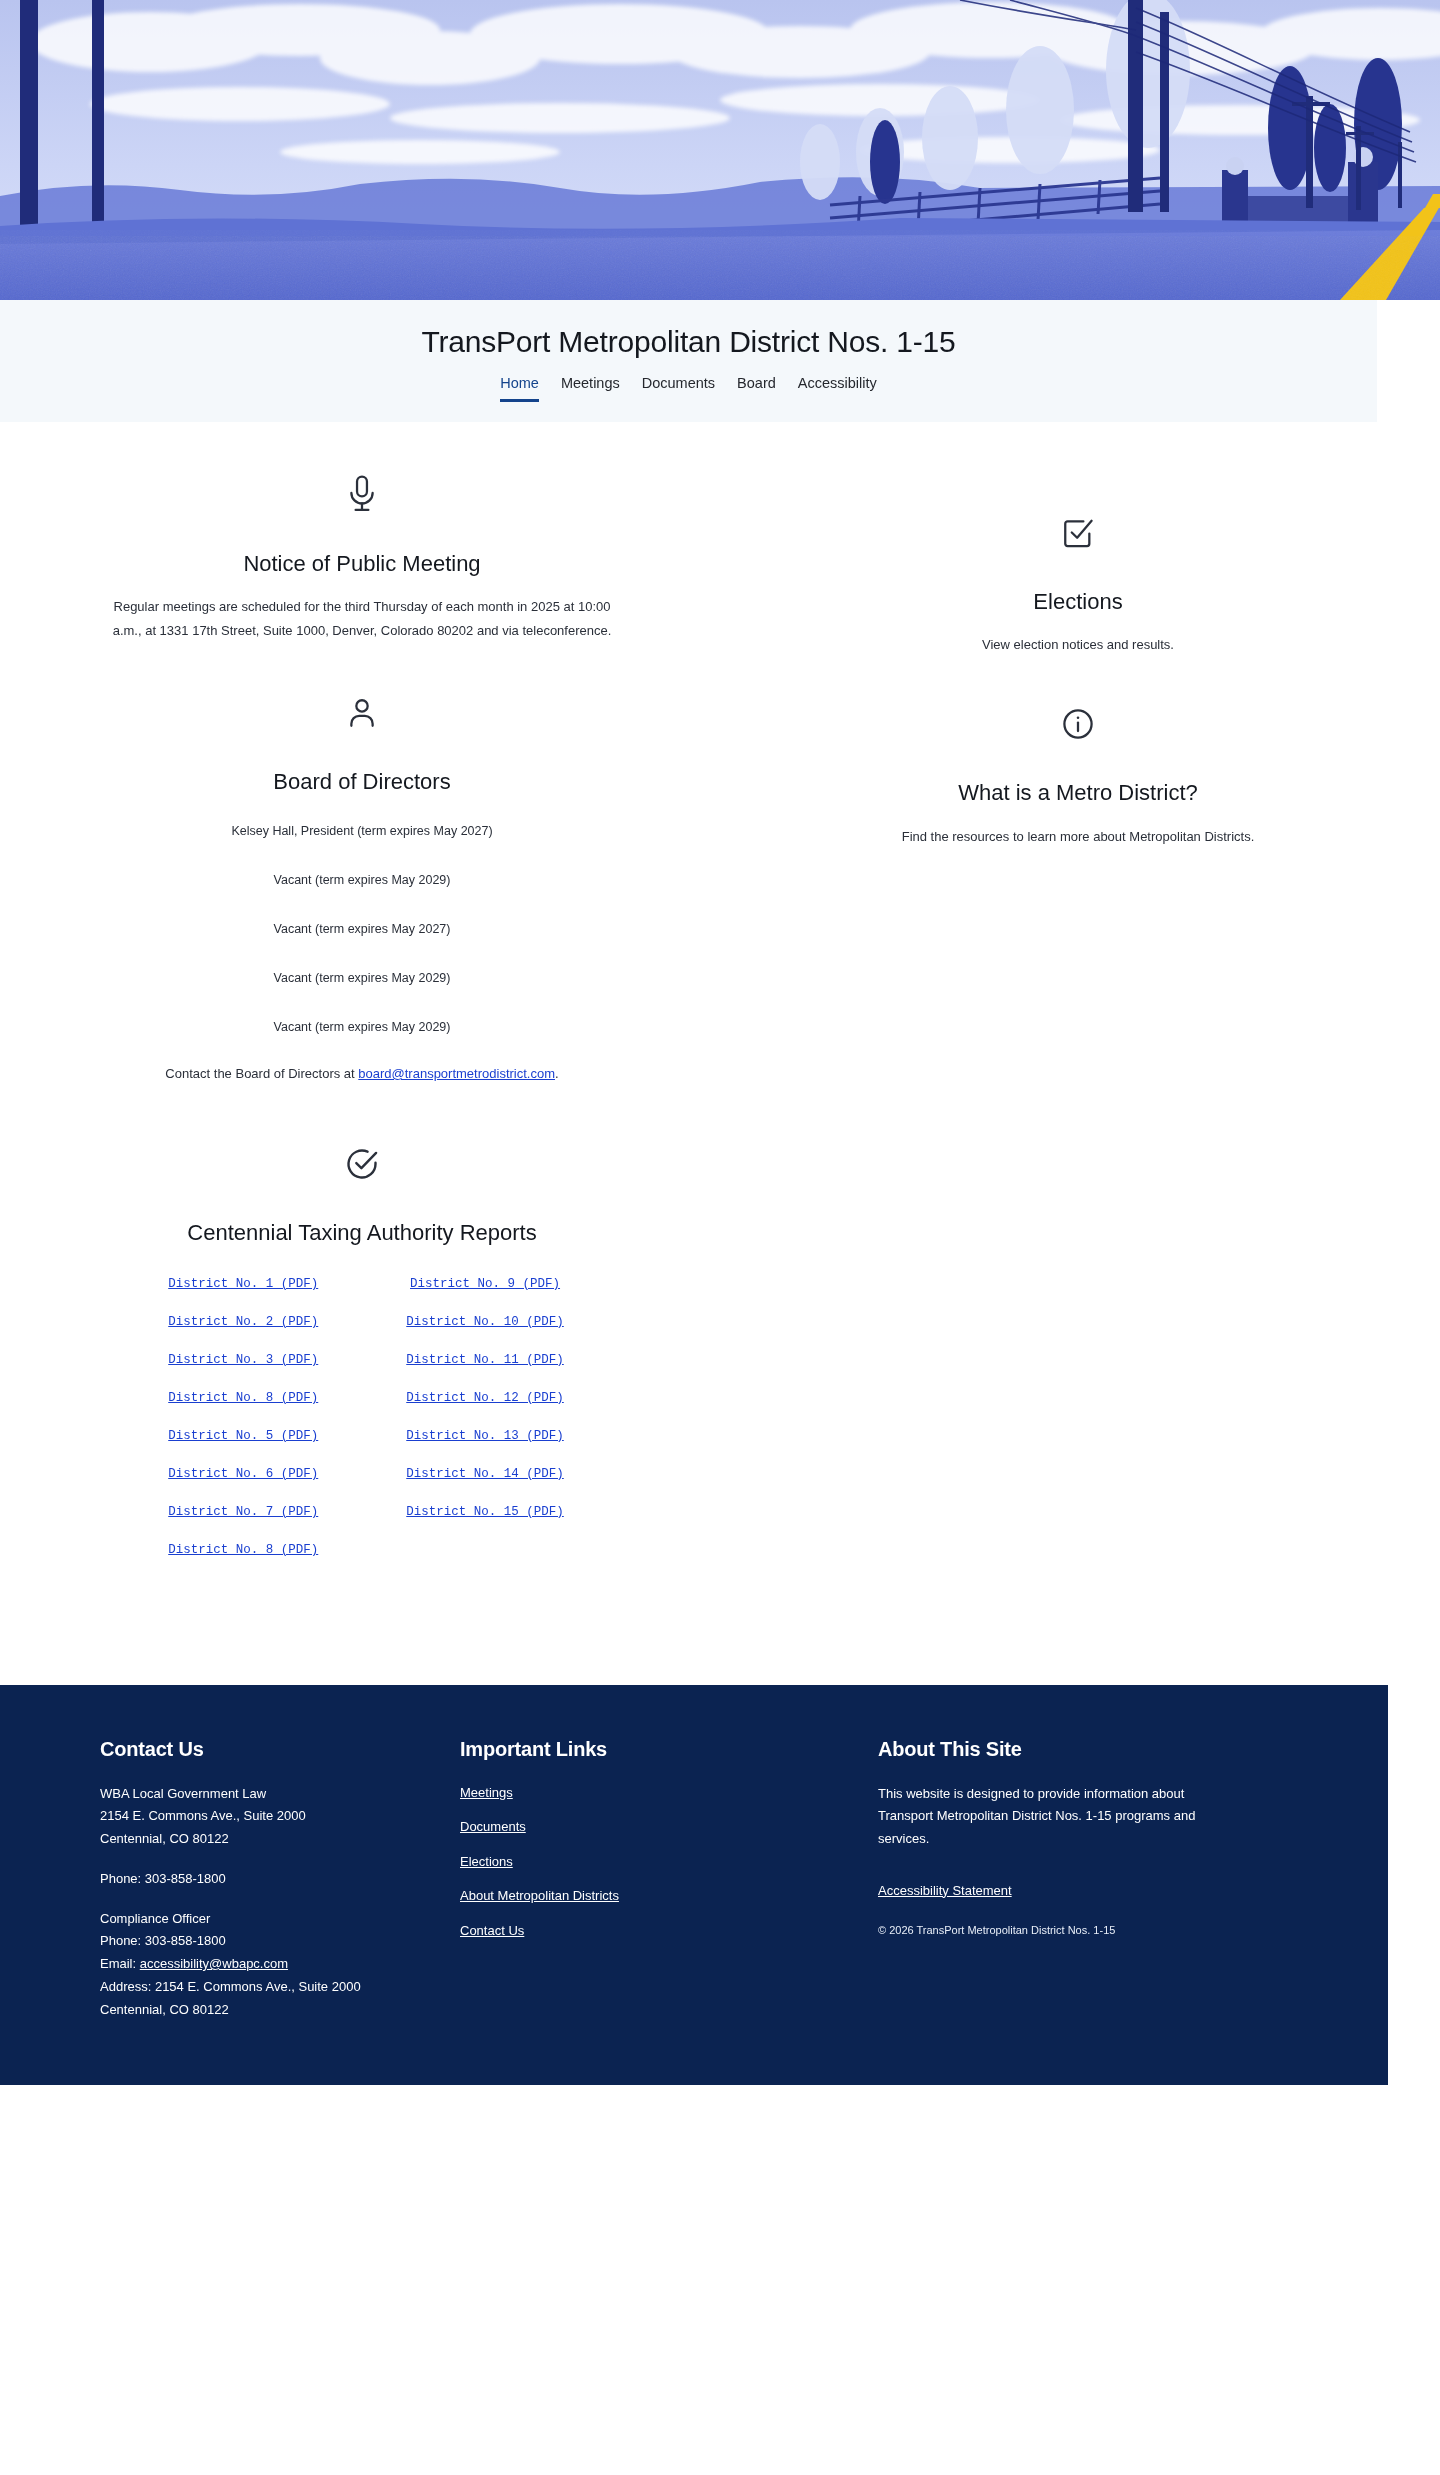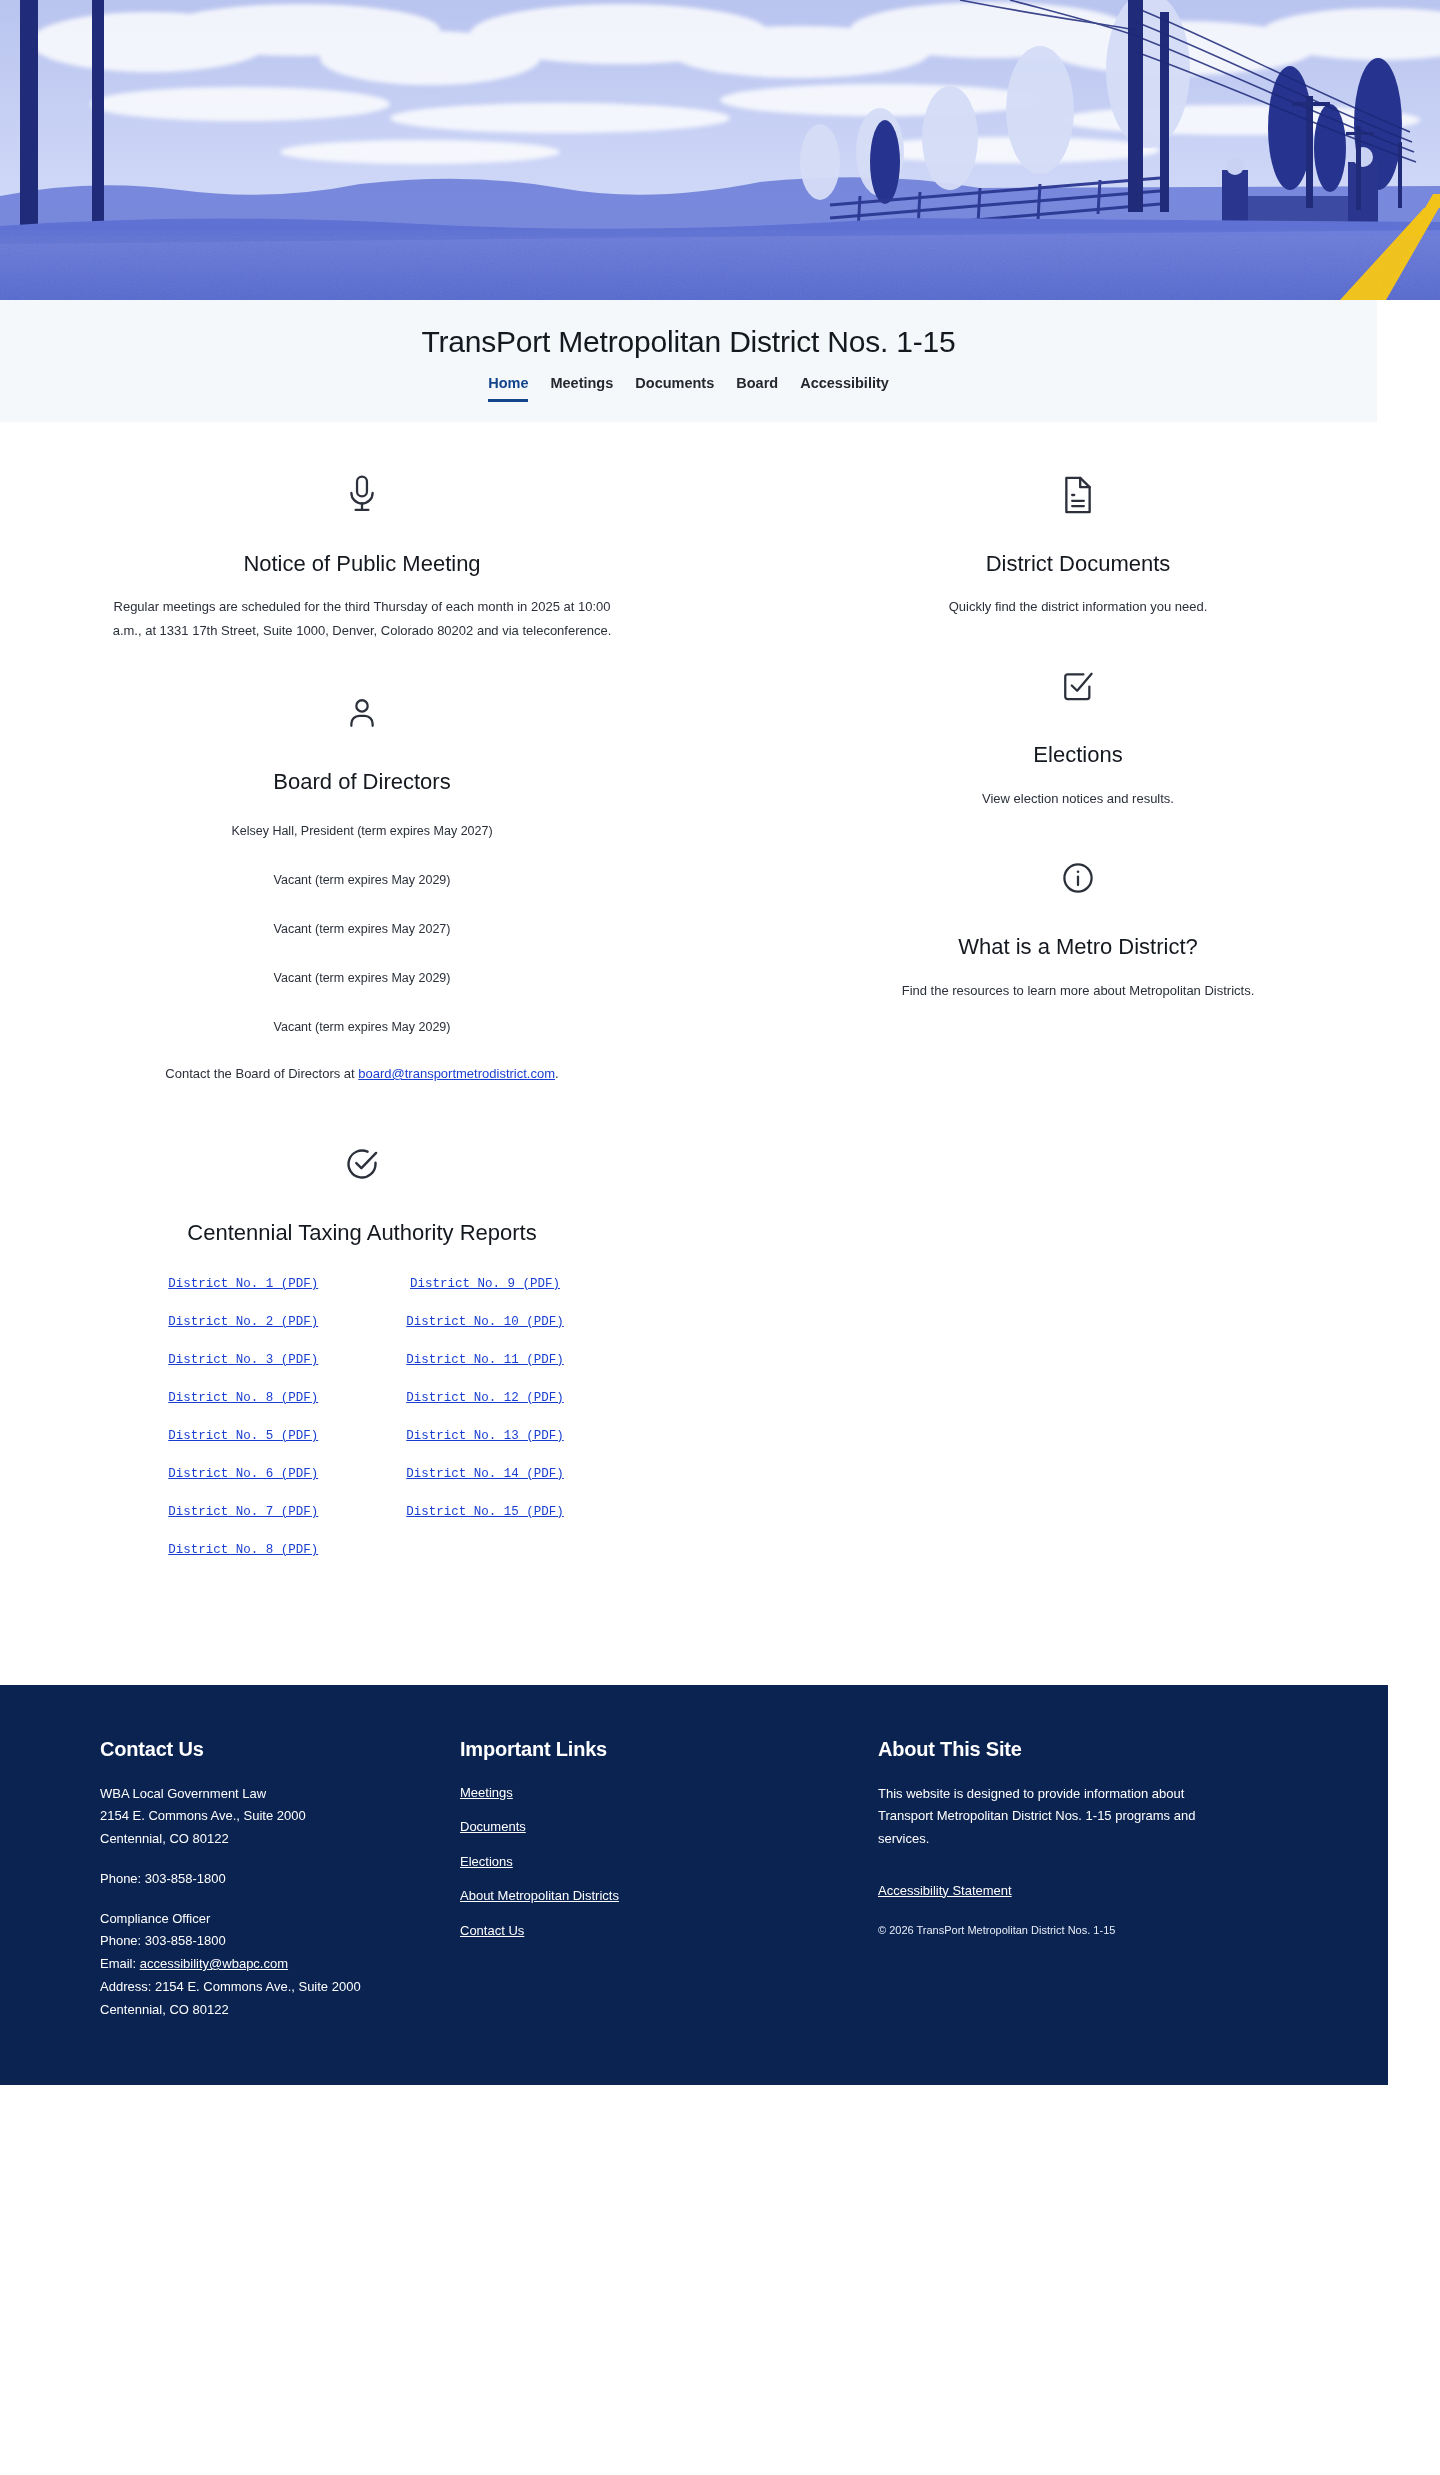--- a/index.html
+++ b/index.html
@@ -36,21 +36,20 @@
     letter-spacing: -0.2px;
     color: #14181f;
     margin: 0 0 16px;
     line-height: 1.2;
   }
   .main-nav {
     display: flex;
     justify-content: center;
     align-items: flex-start;
     gap: 22px;
-    font-weight: bold;
   }
   .nav-item {
     font-size: 14.5px;
     color: #25282e;
     text-decoration: none;
     padding-bottom: 7px;
     line-height: 1.1;
     cursor: pointer;
     display: inline-block;
   }
@@ -371,33 +370,20 @@
             <a class="report-link" href="#">District No. 13 (PDF)</a>
             <a class="report-link" href="#">District No. 14 (PDF)</a>
             <a class="report-link" href="#">District No. 15 (PDF)</a>
           </div>
         </div>
       </section>
     </div>
 
     <div class="col">
 
-      <section class="card">
-        <div class="card-icon">
-          <svg width="32" height="38" viewBox="0 0 22 26" fill="none" stroke="#2b303b" stroke-width="1.6" stroke-linecap="round" stroke-linejoin="round">
-            <path d="M3 1.2h9.5L19 7.6V24.8H3z"></path>
-            <path d="M12.5 1.2v6.4H19"></path>
-            <line x1="7" y1="13" x2="8.4" y2="13"></line>
-            <line x1="7" y1="17" x2="15" y2="17"></line>
-            <line x1="7" y1="20.6" x2="15" y2="20.6"></line>
-          </svg>
-        </div>
-        <h2 class="card-title">District Documents</h2>
-        <p class="card-text">Quickly find the district information you need.</p>
-      </section>
 
       <section class="card" style="margin-top:38px;">
         <div class="card-icon">
           <svg width="34" height="34" viewBox="0 0 24 24" fill="none" stroke="#2b303b" stroke-width="1.6" stroke-linecap="round" stroke-linejoin="round">
             <path d="M20 12.4v7.2a1.6 1.6 0 0 1-1.6 1.6H4.6A1.6 1.6 0 0 1 3 19.6V5.4a1.6 1.6 0 0 1 1.6-1.6h11.2"></path>
             <path d="M7.6 11.6 11.4 15.4 21.6 3.4"></path>
           </svg>
         </div>
         <h2 class="card-title">Elections</h2>
         <p class="card-text">View election notices and results.</p>

